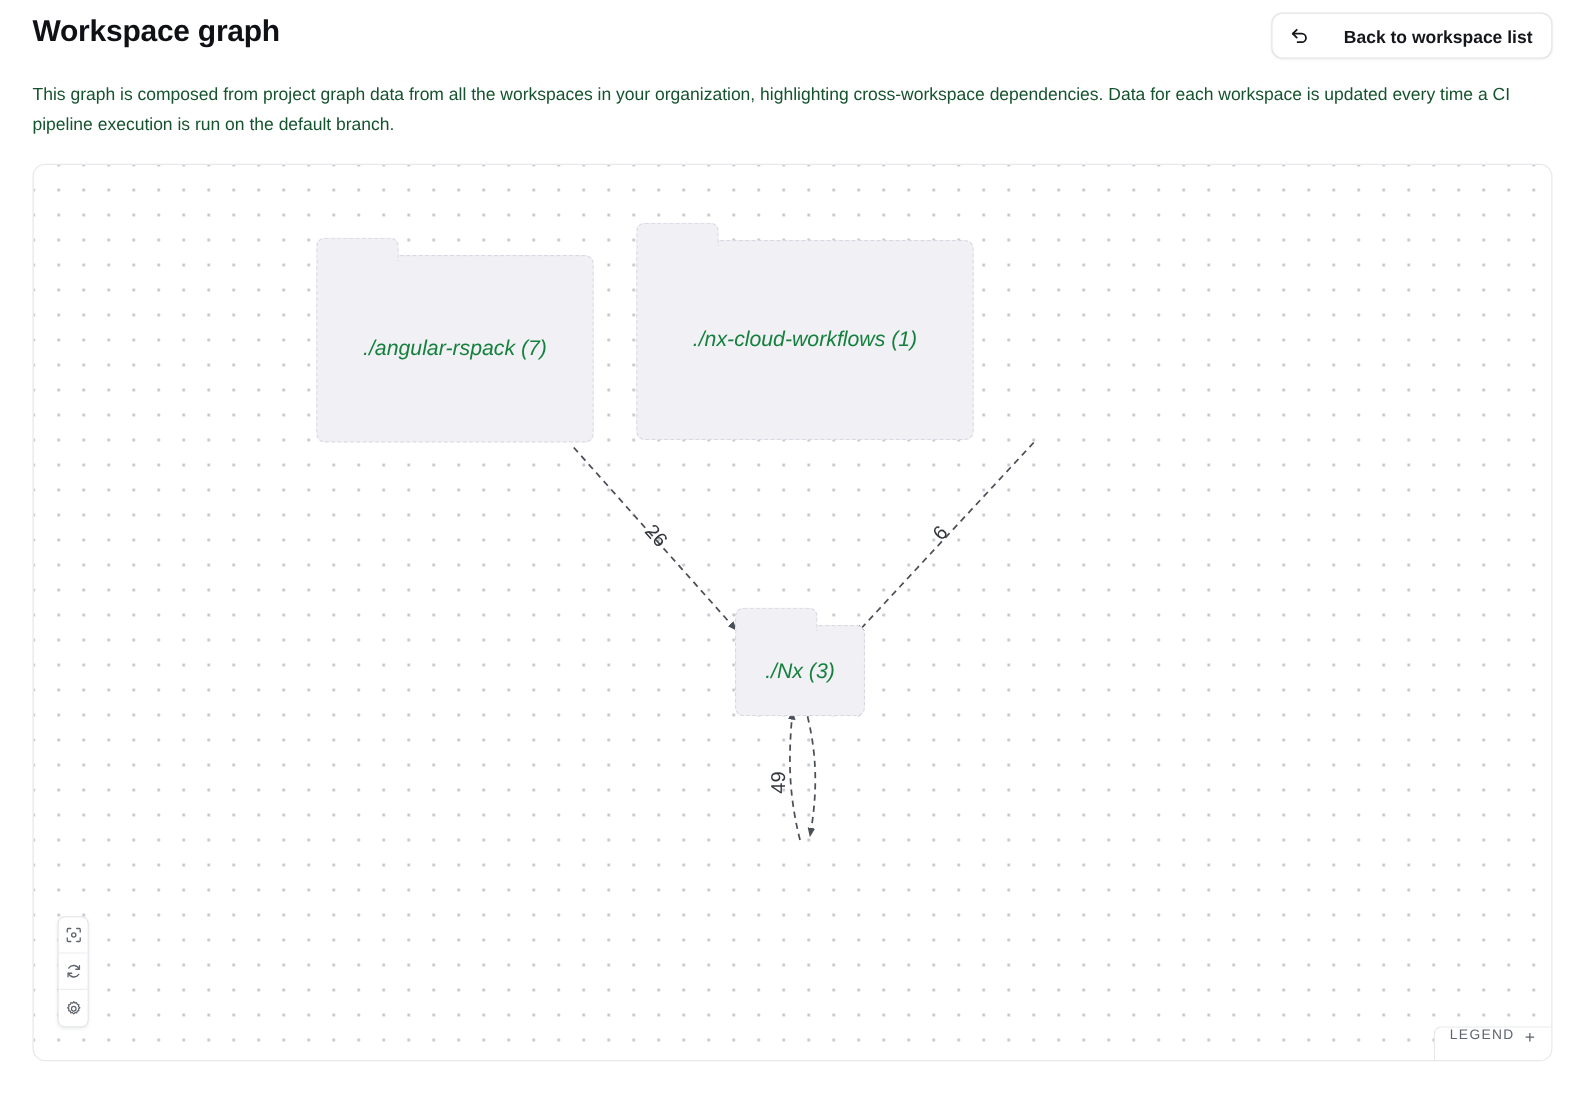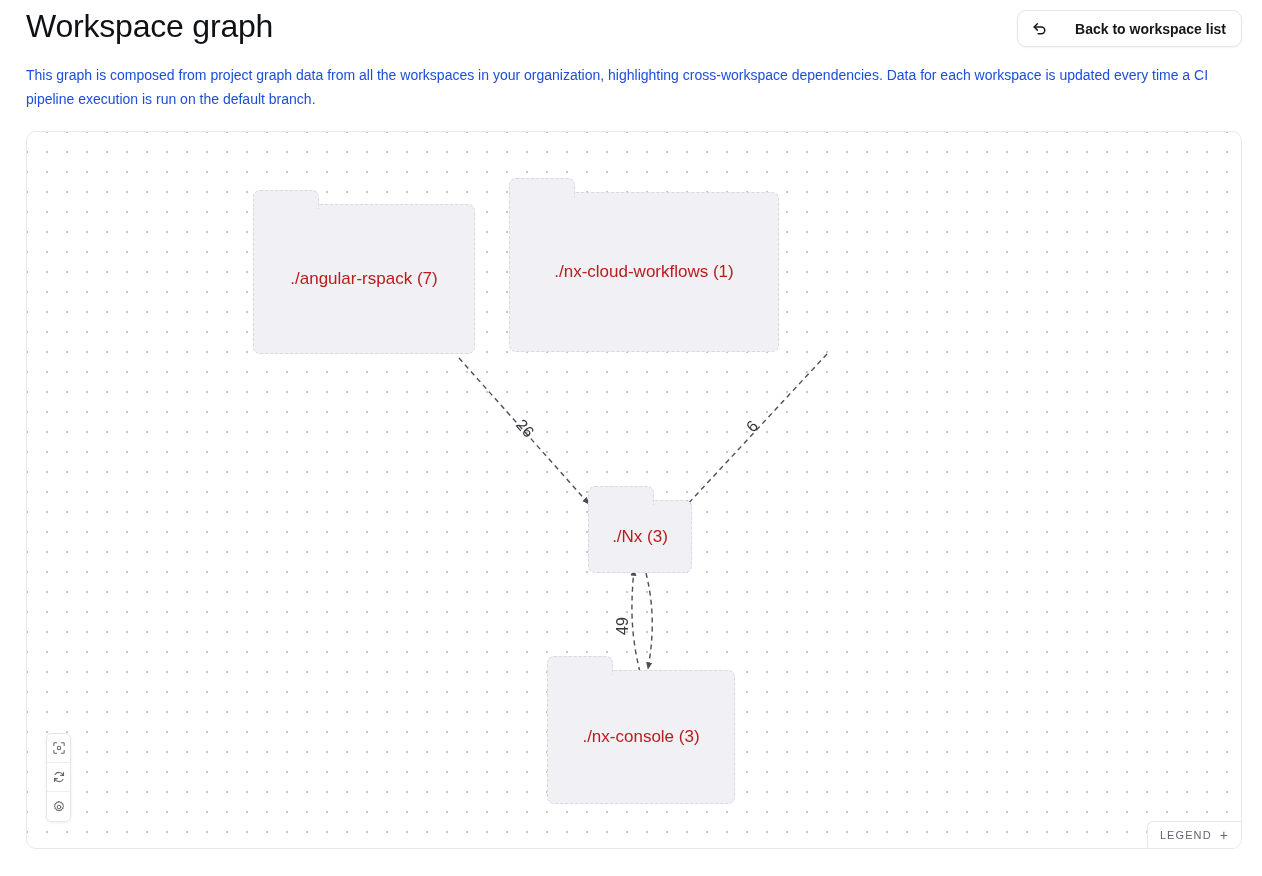--- a/index.html
+++ b/index.html
@@ -23,22 +23,22 @@
     left: 0; top: 0;
     width: 1262px;
     padding: 10px 20px 0 26px;
   }
   .header-row {
     display: flex;
     align-items: flex-start;
     justify-content: space-between;
   }
   .page-title {
-    font-size: 32px;
-    font-weight: normal;
+    font-size: 24px;
+    font-weight: bold;
     color: #0f1115;
     letter-spacing: -0.2px;
     line-height: 32px;
     margin: 0;
   }
   .back-btn {
     display: inline-flex;
     align-items: center;
     gap: 27px;
     background: #ffffff;
@@ -51,21 +51,21 @@
     cursor: pointer;
     box-shadow: 0 1px 2px rgba(16,24,40,.05);
     white-space: nowrap;
   }
   .back-btn svg { display: block; }
 
   .description {
     margin: 16px 0 0 0;
     font-size: 14px;
     line-height: 24px;
-    color: #1d4ed8;
+    color: #14532d;
     max-width: 1216px;
   }
 
   
   .canvas {
     position: absolute;
     left: 26px;
     top: 131px;
     width: 1216px;
     height: 718px;
@@ -76,31 +76,32 @@
     background-size: 20px 20px;
     background-position: 10px 10px;
     overflow: hidden;
   }
 
   
   .node {
     position: absolute;
     background: #f1f0f5;
     border: 1px dashed #d9d7e2;
-    color: #b91c1c;
+    color: #15803d;
     font-size: 17px;
     display: flex;
     align-items: center;
     justify-content: center;
     text-align: center;
     cursor: pointer;
     border-top-left-radius: 7px;
     border-top-right-radius: 7px;
     border-bottom-left-radius: 7px;
     border-bottom-right-radius: 7px;
+    font-style: italic;
   }
   
   .node::before {
     content: "";
     position: absolute;
     left: -1px;
     top: -15px;
     width: 64px;
     height: 18px;
     background: #f1f0f5;
@@ -166,21 +167,21 @@
   .ctrl-btn:last-child { border-bottom: none; }
   .ctrl-btn svg { display: block; }
 
   
   .legend {
     position: absolute;
     right: 0px;
     bottom: 0px;
     height: 27px;
     display: flex;
-    align-items: center;
+    align-items: flex-start;
     gap: 8px;
     padding: 0 12px;
     background: #ffffff;
     border-left: 1px solid #e6e8eb;
     border-top: 1px solid #e6e8eb;
     border-top-left-radius: 6px;
     font-size: 11px;
     letter-spacing: 1.1px;
     color: #5f646e;
     cursor: pointer;
@@ -239,23 +240,20 @@
 
     <div class="node" style="left:482px; top:60px; width:270px; height:160px;">
       <span class="node-label">./nx-cloud-workflows (1)</span>
     </div>
 
 
     <div class="node" style="left:561px; top:368px; width:104px; height:73px;">
       <span class="node-label">./Nx (3)</span>
     </div>
 
-    <div class="node" style="left:520px; top:538px; width:188px; height:134px;">
-      <span class="node-label">./nx-console (3)</span>
-    </div>
 
     <div class="controls">
       <button class="ctrl-btn">
         <span>
           <svg width="14" height="14" viewBox="0 0 20 20" fill="none" stroke="#5f646e" stroke-width="1.5" stroke-linecap="round">
             <path d="M2.6 6.6 V3.6 a1 1 0 0 1 1-1 H6.6"></path>
             <path d="M13.4 2.6 H16.4 a1 1 0 0 1 1 1 V6.6"></path>
             <path d="M17.4 13.4 V16.4 a1 1 0 0 1 -1 1 H13.4"></path>
             <path d="M6.6 17.4 H3.6 a1 1 0 0 1 -1 -1 V13.4"></path>
             <circle cx="10" cy="10" r="2.4"></circle>

